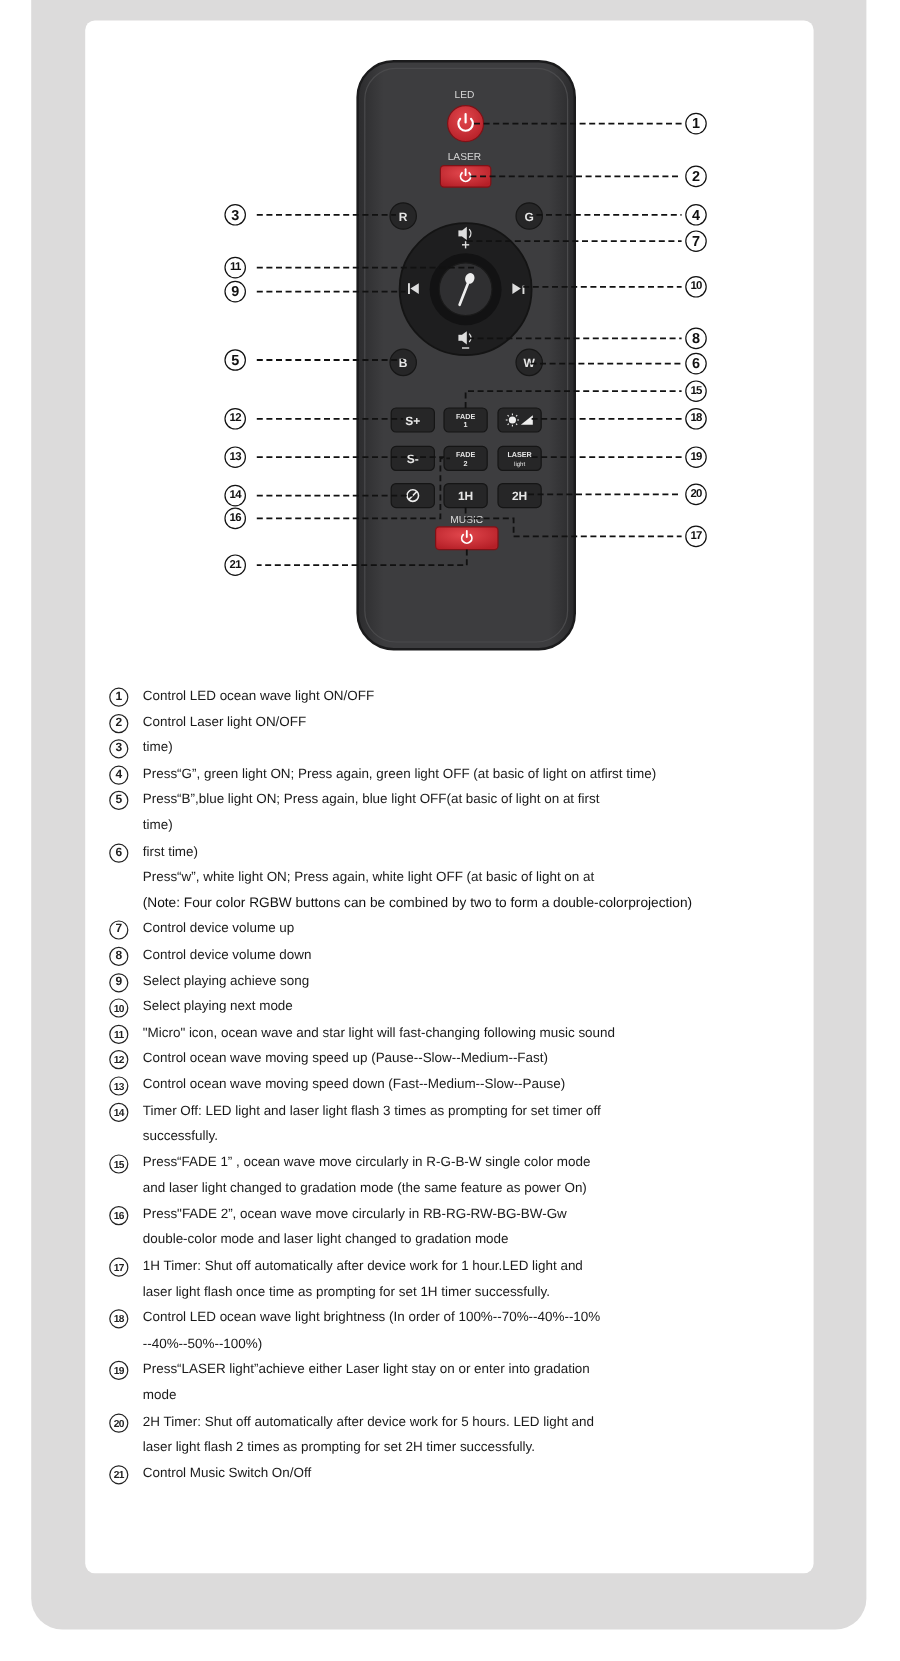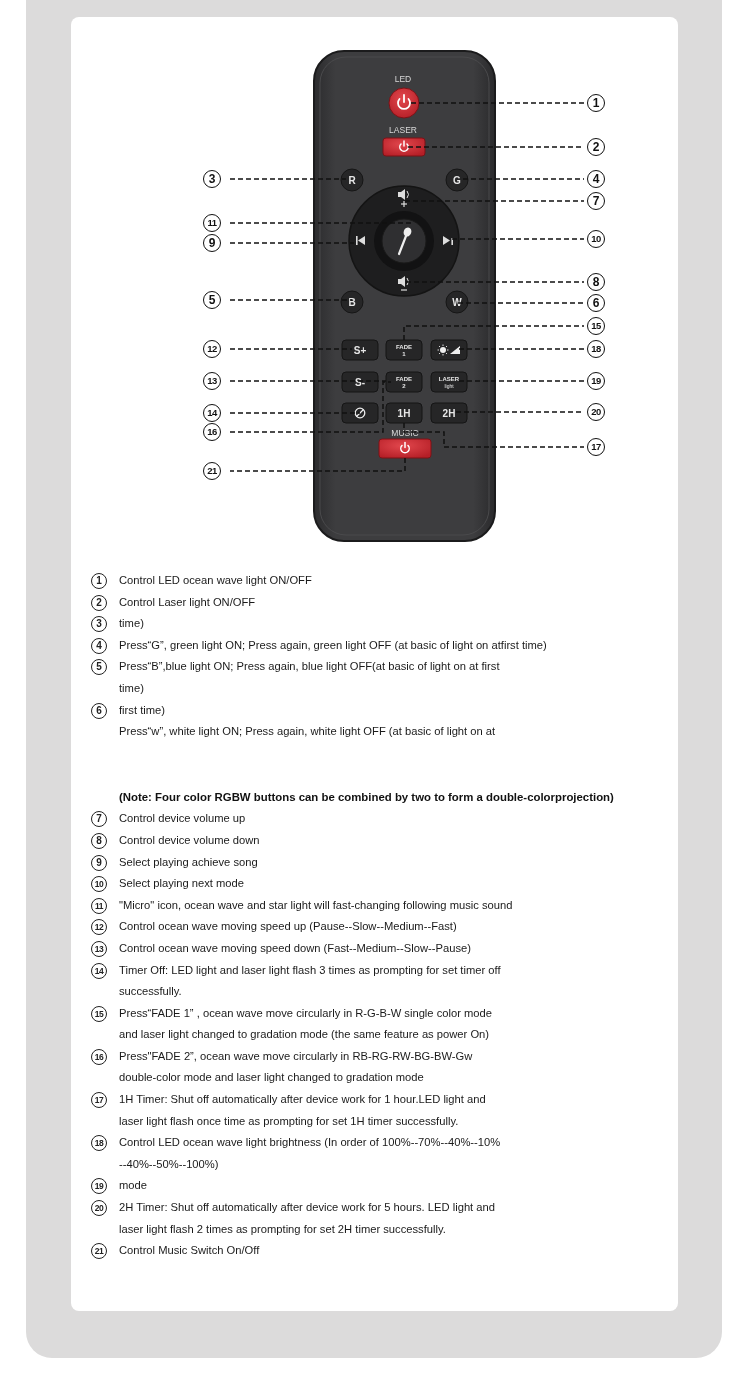--- a/index.html
+++ b/index.html
@@ -1,25 +1,25 @@
 <!DOCTYPE html>
 <html><head>
 <meta charset="utf-8">
 <style>
   html, body { margin:0; padding:0; background:#ffffff; }
   body { width:750px; height:1384px; position:relative; overflow:hidden; font-family:"Liberation Sans", sans-serif; }
   .outer { position:absolute; left:26px; top:0; width:696px; height:1358px; background:#dcdbdb; border-radius:0 0 26px 26px; }
   .card { position:absolute; left:71px; top:17px; width:607px; height:1294px; background:#ffffff; border-radius:8px; }
-  .diagram { position:absolute; left:16px; top:0; width:694px; height:560px; }
+  .diagram { position:absolute; left:0; top:0; width:694px; height:560px; }
   .remote-svg { position:absolute; left:0; top:0; }
   .list { position:absolute; left:91px; top:570px; width:580px; }
   .item { position:relative; padding-left:28px; font-size:11.2px; color:#1a1a1a; line-height:21.6px; }
   .item .num { position:absolute; left:0; top:3px; width:14px; height:14px; border:1.3px solid #222; border-radius:50%; font-size:10px; line-height:14px; text-align:center; font-weight:bold; color:#222; }
   .item .num.two { font-size:8.5px; letter-spacing:-0.5px; }
-  .note { padding-left:28px; font-size:11.4px; font-weight:bold; color:#111; line-height:21.6px;margin-top:44px; }
+  .note { padding-left:28px; font-size:11.4px; font-weight:normal; color:#111; line-height:21.6px; }
   .callout { position:absolute; width:16px; height:16px; border:1.6px solid #111; border-radius:50%; font-size:12px; line-height:16px; text-align:center; font-weight:bold; color:#111; background:#fff; }
   .callout.two { font-size:9.5px; letter-spacing:-0.6px; }
 </style>
 </head>
 <body>
 
 <div class="outer"></div>
 <div class="card"></div>
 
 <div class="diagram">
@@ -306,20 +306,21 @@
       <div>1H Timer: Shut off automatically after device work for 1 hour.LED light and</div>
       <div>laser light flash once time as prompting for set 1H timer successfully.</div>
     </div>
     <div class="item">
       <span class="num two">18</span>
       <div>Control LED ocean wave light brightness (In order of 100%--70%--40%--10%</div>
       <div>--40%--50%--100%)</div>
     </div>
     <div class="item">
       <span class="num two">19</span>
+      <div>Press“LASER light”achieve either Laser light stay on or enter into gradation</div>
       <div>mode</div>
     </div>
     <div class="item">
       <span class="num two">20</span>
       <div>2H Timer: Shut off automatically after device work for 5 hours. LED light and</div>
       <div>laser light flash 2 times as prompting for set 2H timer successfully.</div>
     </div>
     <div class="item">
       <span class="num two">21</span>
       <div>Control Music Switch On/Off</div>

